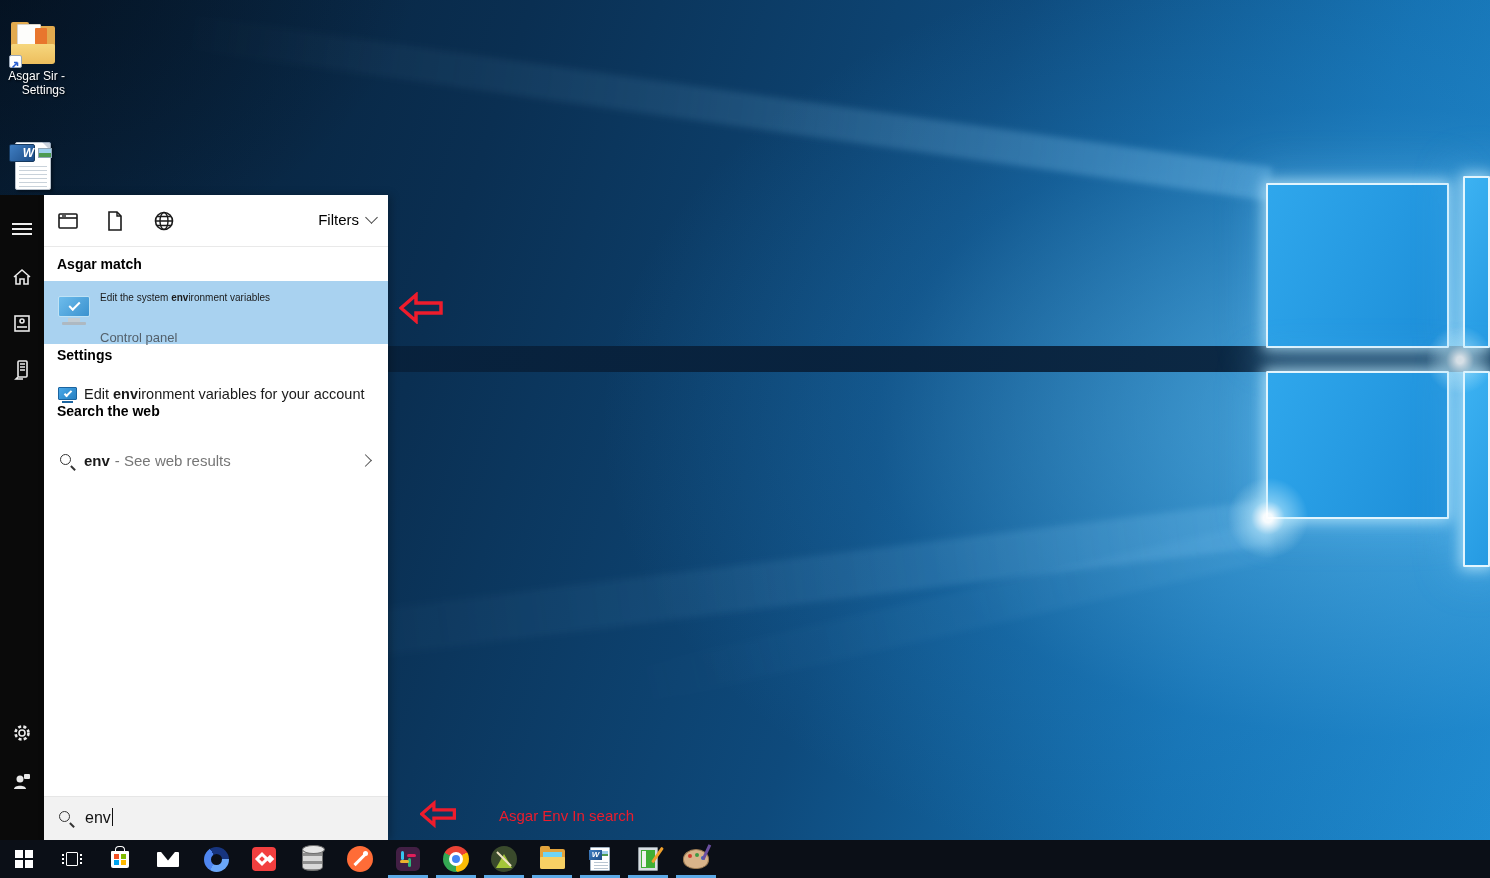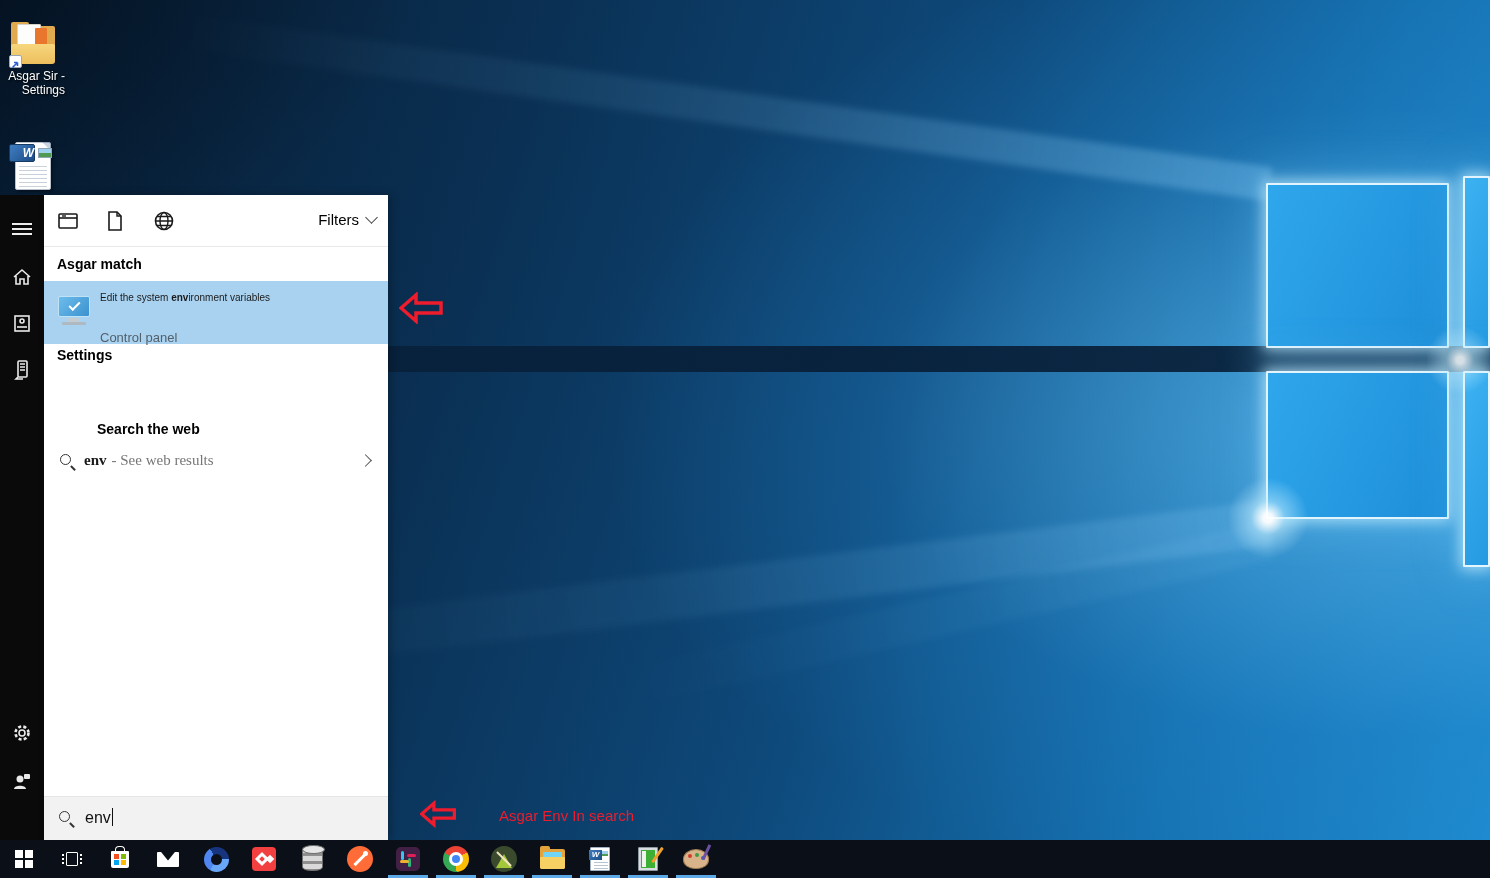--- a/index.html
+++ b/index.html
@@ -76,41 +76,41 @@
   
   .panel { position:absolute; left:44px; top:195px; width:344px; height:645px; background:#fff; z-index:6;
     box-shadow:3px 0 8px rgba(0,0,0,.25); color:#1a1a1a; }
   .panel-header { position:absolute; left:0; top:0; width:344px; height:52px; border-bottom:1px solid #e9e9e9; }
   .tab-icon { position:absolute; top:14px; width:24px; height:24px; display:flex; align-items:center; justify-content:center; cursor:pointer; }
   .tab-apps { left:12px; } .tab-docs { left:59px; } .tab-web { left:108px; }
   .filters { position:absolute; right:12px; top:16px; display:flex; align-items:center; gap:8px; cursor:pointer; }
   .filters-label { font-size:15px; color:#000000; }
   .chev-down { width:9px; height:9px; border-right:1.5px solid #444; border-bottom:1.5px solid #444; transform:rotate(45deg); margin-top:-4px; }
   .sec-header { position:absolute; left:13px; font-size:14px; font-weight:bold; color:#000; }
-  .h-quick { top:61px; } .h-settings { top:152px; } .h-web { top:226px;margin-left:40px; }
+  .h-quick { top:61px; } .h-settings { top:152px; } .h-web { top:208px; }
 
   .qm-row { position:absolute; left:0; top:86px; width:344px; height:63px; background:#a9d2f0; cursor:pointer; }
   .qm-icon { position:absolute; left:13px; top:12px; width:36px; height:36px; }
   .mon-screen { position:absolute; left:1px; top:3px; width:32px; height:21px; border-radius:2px;
     background:linear-gradient(135deg,#6dbcec,#3b92cf); border:1px solid #bfe2f5; }
   .mon-check { position:absolute; left:10px; top:5px; width:11px; height:6px; border-left:2px solid #fff; border-bottom:2px solid #fff; transform:rotate(-45deg); }
   .mon-stand { position:absolute; left:11px; top:25px; width:12px; height:4px; background:#c2ccd3; }
   .mon-base { position:absolute; left:5px; top:29px; width:24px; height:3px; background:#aeb9c2; border-radius:1px; }
   .qm-title { position:absolute; left:56px; top:11px; font-size:10px; white-space:nowrap; }
   .qm-sub { position:absolute; left:56px; top:33px; font-size:13px; color:#53606b;margin-top:16px; }
   b.hl { font-weight:bold; }
 
   .set-row { position:absolute; left:0; top:183px; width:344px; height:36px; cursor:pointer; }
   .set-icon { position:absolute; left:14px; top:8px; width:20px; height:18px; }
   .smon-screen { position:absolute; left:0; top:1px; width:19px; height:13px; background:linear-gradient(135deg,#4aa8e8,#2580c2); border:1px solid #1b64a0; border-radius:1px; }
   .smon-check { position:absolute; left:5px; top:3px; width:8px; height:4px; border-left:2px solid #fff; border-bottom:2px solid #fff; transform:rotate(-45deg); }
   .smon-base { position:absolute; left:4px; top:15px; width:11px; height:2px; background:#1b64a0; }
   .set-title { position:absolute; left:40px; top:8px; font-size:14.5px; white-space:nowrap; }
 
-  .web-row { position:absolute; left:0; top:248px; width:344px; height:38px; cursor:pointer;font-family:Liberation Serif, serif; }
+  .web-row { position:absolute; left:0; top:248px; width:344px; height:38px; cursor:pointer; }
   .search-glyph { position:relative; width:18px; height:18px; display:inline-block; }
   .search-glyph i { position:absolute; left:1px; top:1px; width:11px; height:11px; border:1.7px solid #333; border-radius:50%; }
   .search-glyph b { position:absolute; left:12px; top:12px; width:6px; height:1.7px; background:#333; transform:rotate(45deg); transform-origin:left center; }
   .web-icon { position:absolute; left:15px; top:10px; }
   .web-text { position:absolute; left:40px; top:9px; font-size:15px; white-space:nowrap; }
   .web-rest { color:#767676; margin-left:5px; }
   .chev-right { position:absolute; right:18px; top:13px; width:9px; height:9px; border-right:1.5px solid #555; border-bottom:1.5px solid #555; transform:rotate(-45deg); }
 
   .searchbox { position:absolute; left:0; top:601px; width:344px; height:44px; background:#f2f2f2; border-top:1px solid #e6e6e6; cursor:text; }
   .searchbox .web-icon2 { position:absolute; left:14px; top:13px; }
@@ -317,20 +317,29 @@
           </div>
         <div class="mon-stand"></div>
           <div class="mon-base"></div>
       </div>
       <div class="qm-title"><span>Edit the system </span><b class="hl">env</b><span>ironment variables</span></div>
       <div class="qm-sub">Control panel</div>
     </div>
 
     <div class="sec-header h-settings">Settings</div>
 
+    <div class="set-row">
+      <div class="set-icon">
+        <div class="smon-screen">
+            <div class="smon-check"></div>
+          </div>
+        <div class="smon-base"></div>
+      </div>
+      <div class="set-title"><span>Edit </span><b class="hl">env</b><span>ironment variables for your account</span></div>
+    </div>
 
     <div class="sec-header h-web">Search the web</div>
 
     <div class="web-row">
       <span class="search-glyph web-icon">
           <i></i>
           <b></b>
         </span>
       <div class="web-text"><b class="hl">env</b><span class="web-rest">- See web results</span></div>
       <span class="chev-right"></span>

